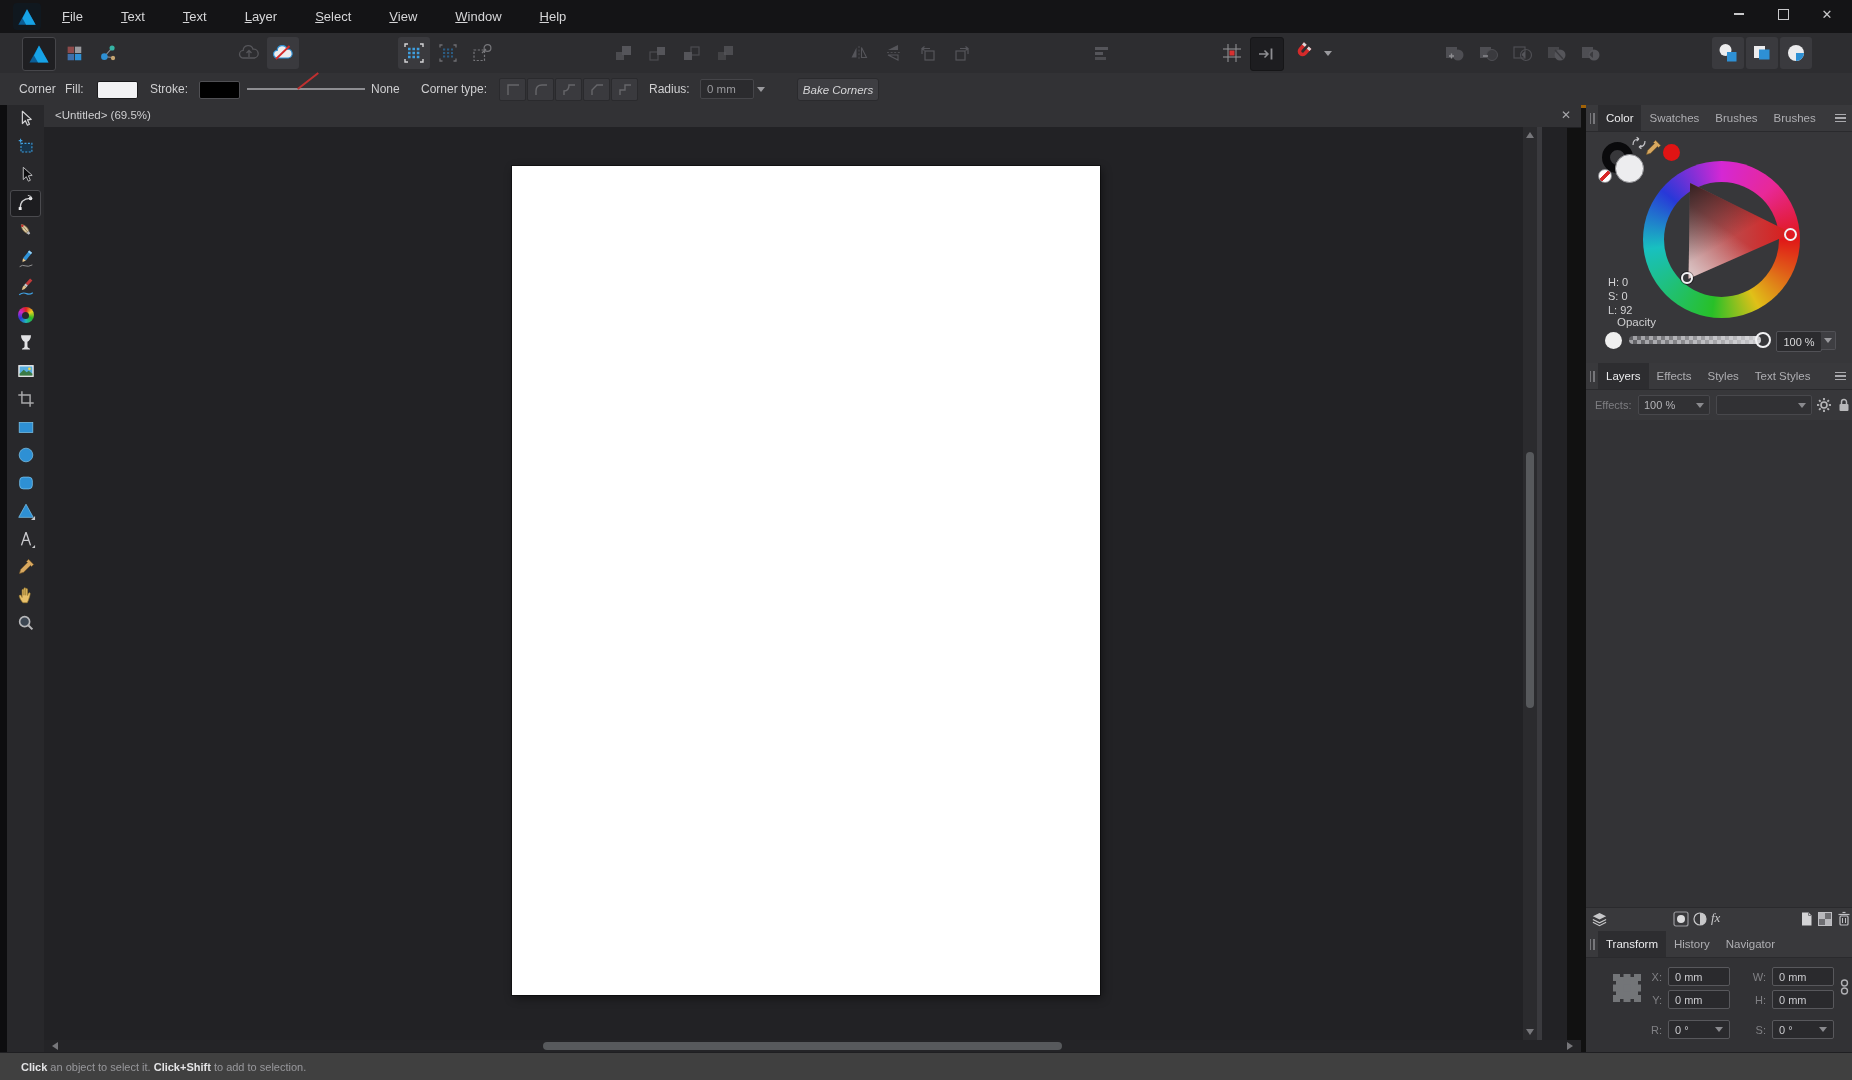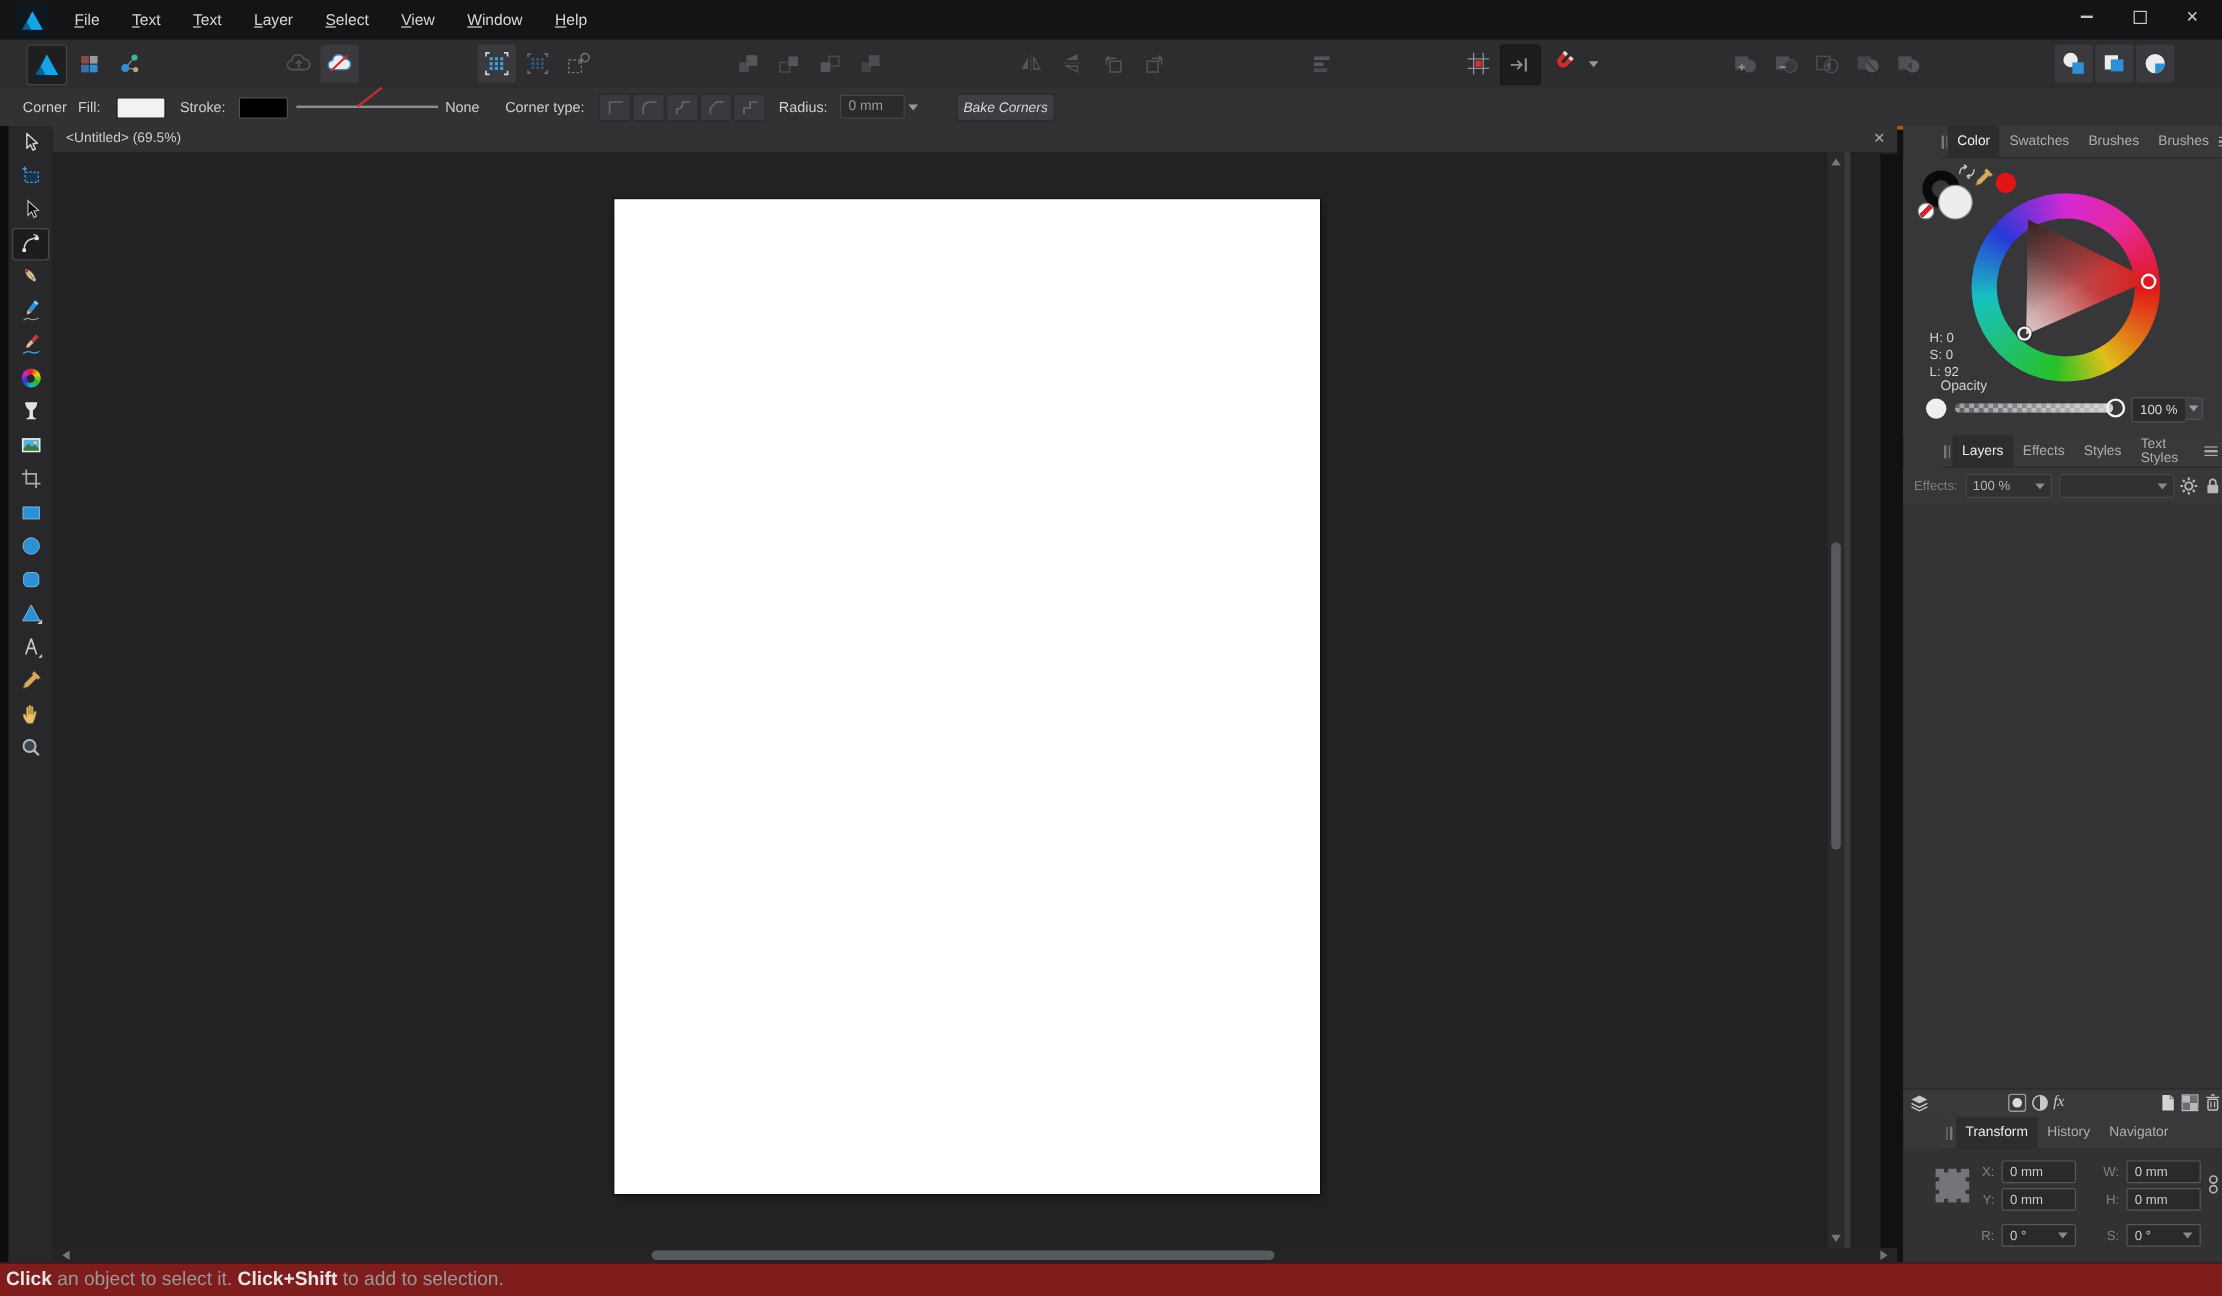--- a/index.html
+++ b/index.html
@@ -6,21 +6,21 @@
   body{width:1852px;height:1080px;position:relative;overflow:hidden;
        font-family:"Liberation Sans","DejaVu Sans",sans-serif;
        -webkit-font-smoothing:antialiased;color:#d0d0d2;}
   .abs{position:absolute;}
   svg{display:block;}
 
   
   .menubar{left:0;top:0;width:1852px;height:33px;background:#141416;}
   .logo-btn{left:13px;top:3px;width:28px;height:27px;border-radius:4px;background:#10181f;
             display:flex;align-items:center;justify-content:center;}
-  .menu-items{left:62px;top:0;height:33px;display:flex;align-items:center;gap:27px;}
+  .menu-items{left:62px;top:0;height:33px;display:flex;align-items:center;gap:38px;}
   .menu-item{font-size:13px;color:#d6d6d8;display:inline-block;cursor:default;}
   .menu-item::first-letter{text-decoration:underline;}
   .win-controls{right:6px;top:0;height:28px;display:flex;align-items:center;gap:22px;padding-right:8px;}
   .wc{width:22px;height:20px;display:flex;align-items:center;justify-content:center;color:#c8c8ca;font-size:13px;}
   .wc-min-glyph{width:10px;height:2px;background:#c8c8ca;}
   .wc-max-glyph{width:9px;height:9px;border:1.5px solid #c8c8ca;}
 
   
   .toolbar{left:0;top:33px;width:1852px;height:40px;background:#2d2d30;border-bottom:1px solid #242427;}
   .tbgroup{position:absolute;top:4px;display:flex;gap:2px;}
@@ -68,21 +68,21 @@
   .hthumb{left:499px;top:2px;width:519px;height:8px;background:#57595c;border-radius:4px;}
   .arr{width:0;height:0;}
   .arr-up{border-left:4px solid transparent;border-right:4px solid transparent;border-bottom:6px solid #77777b;}
   .arr-down{border-left:4px solid transparent;border-right:4px solid transparent;border-top:6px solid #77777b;}
   .arr-left{border-top:4px solid transparent;border-bottom:4px solid transparent;border-right:6px solid #77777b;}
   .arr-right{border-top:4px solid transparent;border-bottom:4px solid transparent;border-left:6px solid #77777b;}
   .splitter{left:1537px;top:127px;width:5px;height:913px;background:#3a3a3e;}
 
   
   .rightcol{left:1586px;top:105px;width:266px;height:947px;background:#37373a;}
-  .phead{position:relative;height:26px;background:#39393c;border-bottom:1px solid #2a2a2d;display:flex;align-items:stretch;margin-left:32px;}
+  .phead{position:relative;height:26px;background:#39393c;border-bottom:1px solid #2a2a2d;display:flex;align-items:stretch;}
   .grip{width:12px;display:flex;align-items:center;justify-content:center;gap:2px;}
   .grip i{width:1.5px;height:11px;background:#77777b;display:block;}
   .ptab{padding:0 8px;display:flex;align-items:center;font-size:11.5px;color:#aeaeb2;}
   .ptab.on{background:#2d2d30;color:#ececee;}
   .pmenu{margin-left:auto;width:24px;display:flex;align-items:center;justify-content:center;flex-direction:column;gap:2px;}
   .pmenu i{width:11px;height:1.5px;background:#aaaaae;display:block;}
 
   
   .color-body{position:relative;height:231px;background:#37373a;}
   .ring-black{left:16px;top:10px;width:15px;height:15px;border:8px solid #0a0a0c;border-radius:50%;}
@@ -122,22 +122,22 @@
   .lf-ic{position:absolute;top:3px;}
 
   
   .tf-body{position:relative;height:98px;background:#323235;}
   .tf-label{position:absolute;width:14px;text-align:right;font-size:11px;color:#808084;}
   .tf-field{position:absolute;width:62px;height:19px;box-sizing:border-box;background:#2a2a2d;border:1px solid #58585c;
             border-radius:2px;font-size:11px;color:#cacace;display:flex;align-items:center;padding:0 6px;}
   .tf-field .caret-down{margin-left:auto;border-top-color:#8a8a8e;}
 
   
-  .statusbar{left:0;top:1052px;width:1852px;height:28px;background:#7f1d1d;border-top:1px solid #1f1f22;
-             display:flex;align-items:center;padding-left:5px;box-sizing:border-box;font-size:16px;}
+  .statusbar{left:0;top:1052px;width:1852px;height:28px;background:#404040;border-top:1px solid #1f1f22;
+             display:flex;align-items:center;padding-left:21px;box-sizing:border-box;font-size:11px;}
   .statusbar .b{color:#e4e4e6;font-weight:bold;}
   .statusbar .n{color:#98989c;white-space:pre;}
 </style>
 </head>
 <body>
 
 <div class="abs menubar">
   <div class="abs logo-btn">
     <svg width="20" height="20" viewBox="0 0 22 22">
       <path d="M11 2.5 L20.5 19.5 H1.5 Z" fill="#0b5e96"></path>

